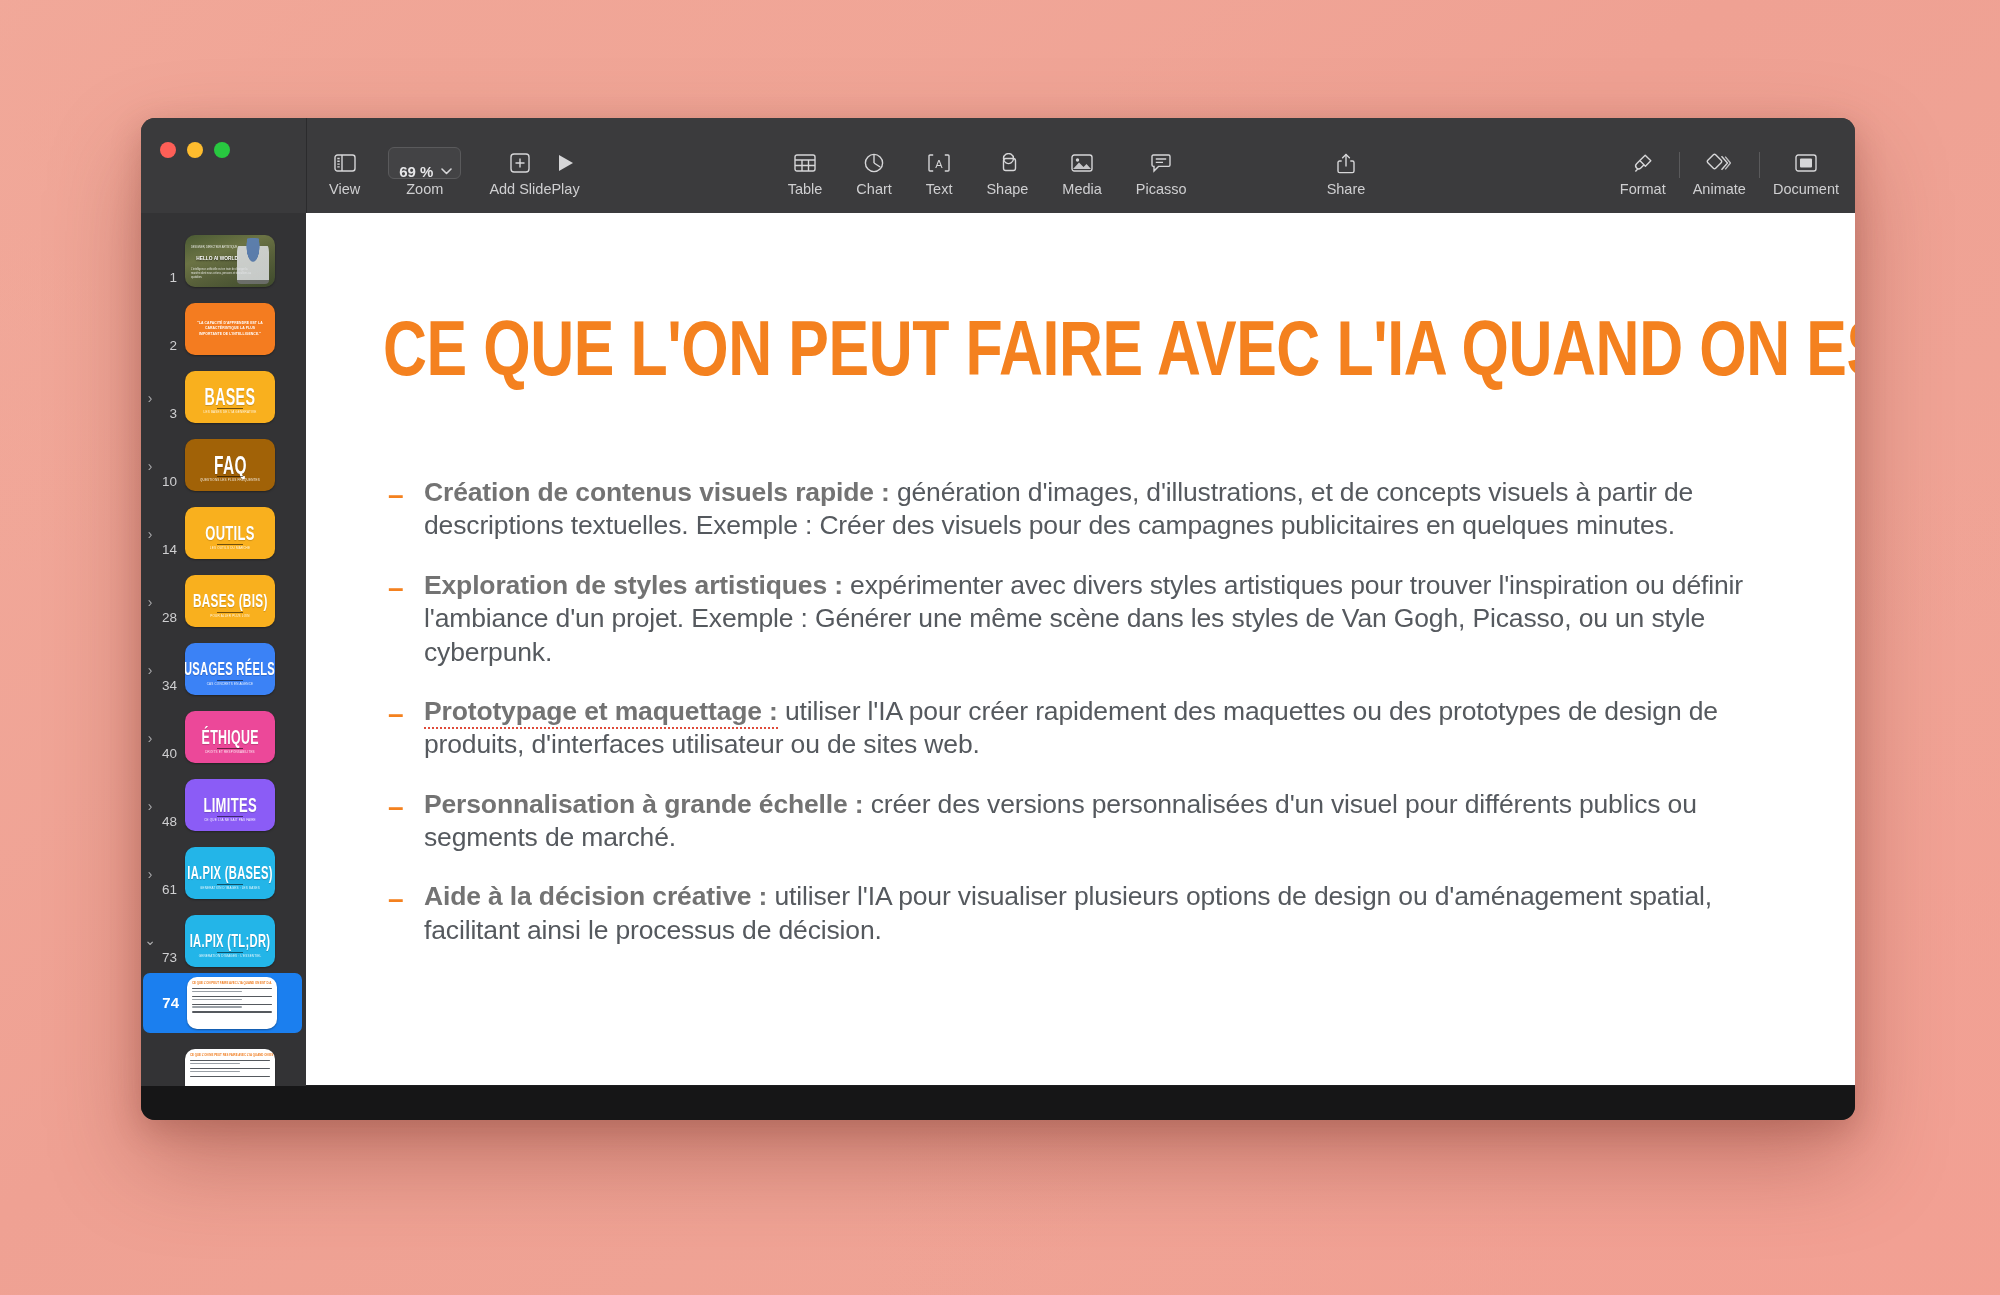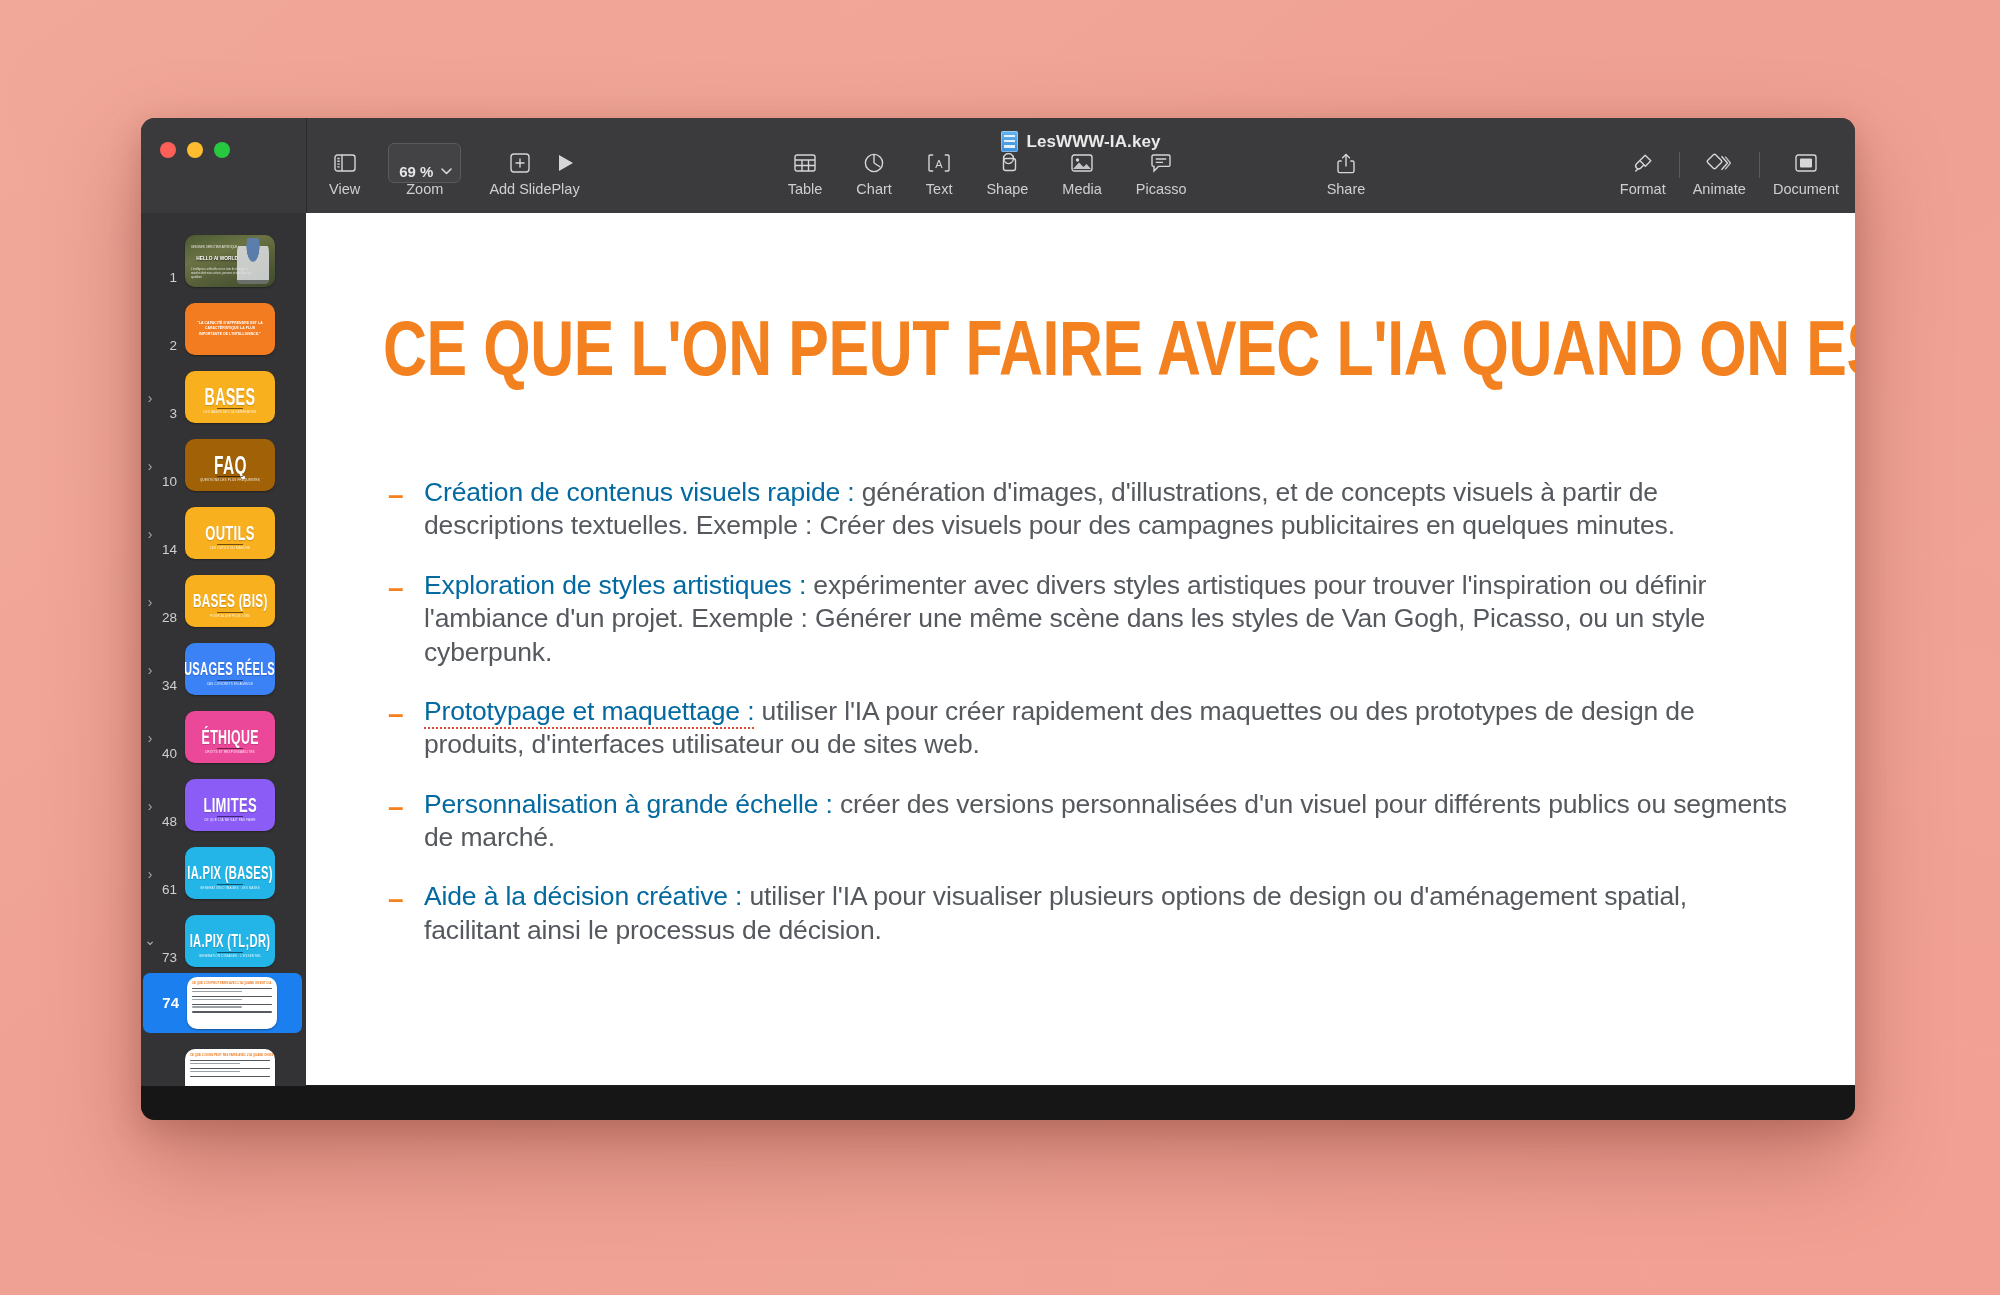--- a/index.html
+++ b/index.html
@@ -102,21 +102,21 @@
 
   .zoomchip {
     border: 1px solid #5a5a5c;
     border-radius: 6px;
     padding: 20px 8px 3px 10px;
     color: #e6e6e8;
     font-size: 15px;
     font-weight: 700;
     display: flex; align-items: center; gap: 8px;
     background: #434345;
-    height: 40px;
+    height: 32px;
   }
   .tool.chip .ic { height: 26px; }
   .sep {
     width: 1px; height: 26px;
     background: #5a5a5c;
     margin: 2px 13px 0;
     align-self: flex-start;
   }
 
   
@@ -294,21 +294,21 @@
     line-height: 1.26;
     padding-top: 1px;
   }
   .btext {
     flex: 1;
     color: #55595e;
     font-size: 26.5px;
     line-height: 1.26;
     letter-spacing: -0.15px;
   }
-  .btext b { color: #0369a1; font-weight: 400; }
+  .btext b { color: #737373; font-weight: 700; }
   .misspell {
     border-bottom: 2px dotted #e04b3a;
     padding-bottom: 1px;
   }
 
   .canvas-foot {
     height: 34px; flex: 0 0 34px;
     background: #161617;
   }
 </style>
@@ -322,24 +322,20 @@
     <div class="tl-left">
       <div class="traffic">
         <span class="dot red"></span>
         <span class="dot yellow"></span>
         <span class="dot green"></span>
       </div>
     </div>
 
     <div class="toolbar">
 
-      <div class="doc-title">
-        <span class="keyicon"></span>
-        <span>LesWWW-IA.key</span>
-      </div>
 
       <div class="tools">
 
         <div class="grp" style="margin-left:22px; gap:28px;">
 
           <div class="tool">
             <span class="ic">
               <svg width="22" height="18" viewBox="0 0 22 18" fill="none" stroke="#d6d6d8" stroke-width="1.4">
                 <rect x="1" y="1" width="20" height="16" rx="2.5"></rect>
                 <line x1="8" y1="1" x2="8" y2="17"></line>

